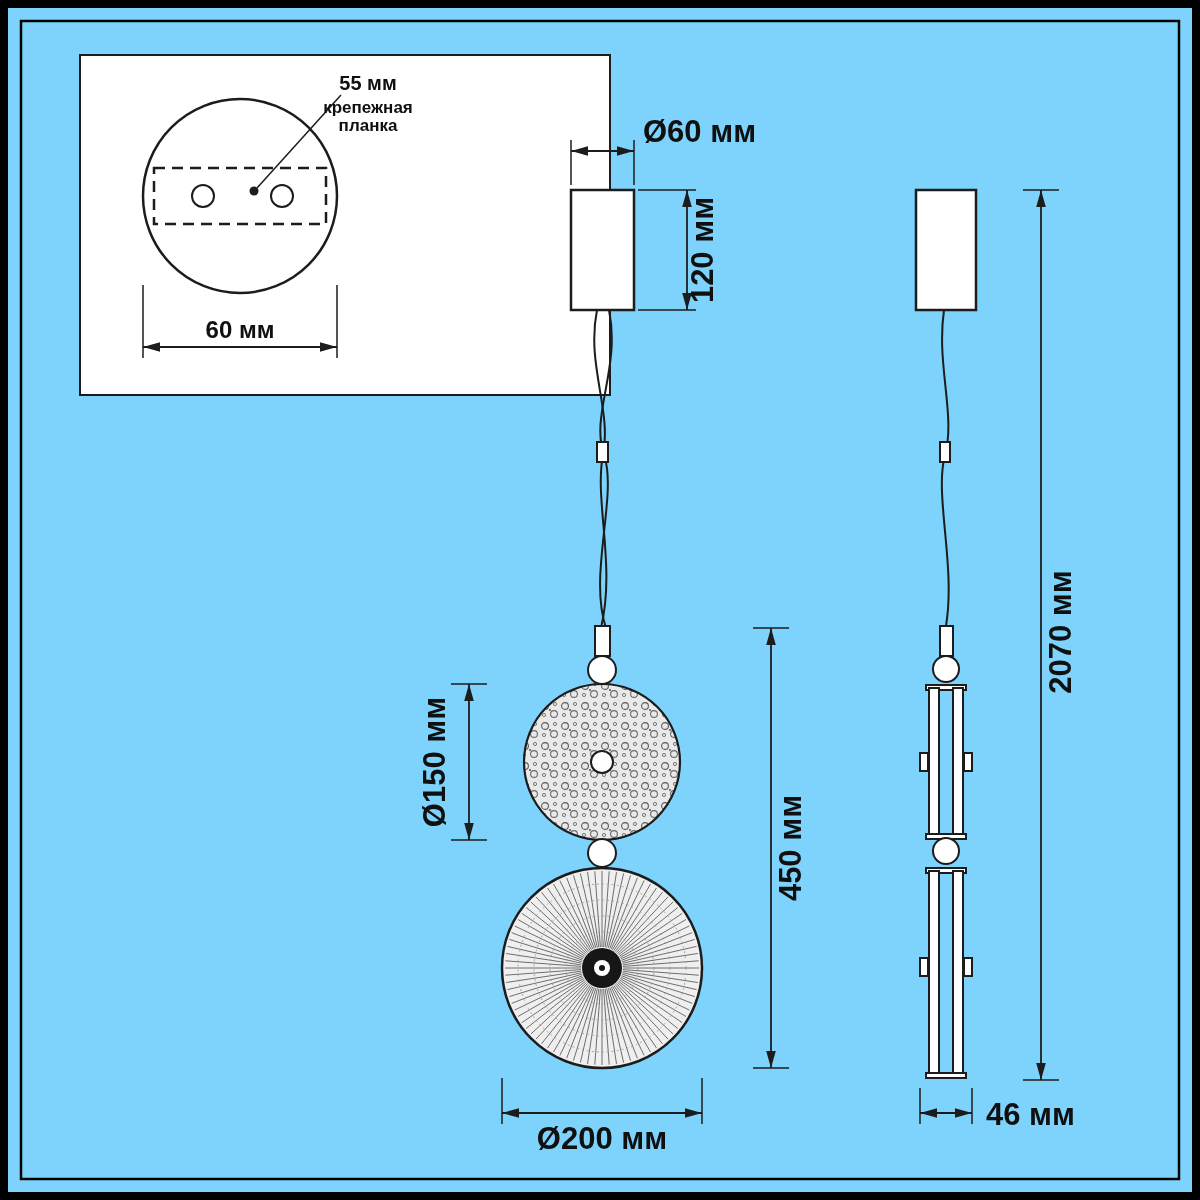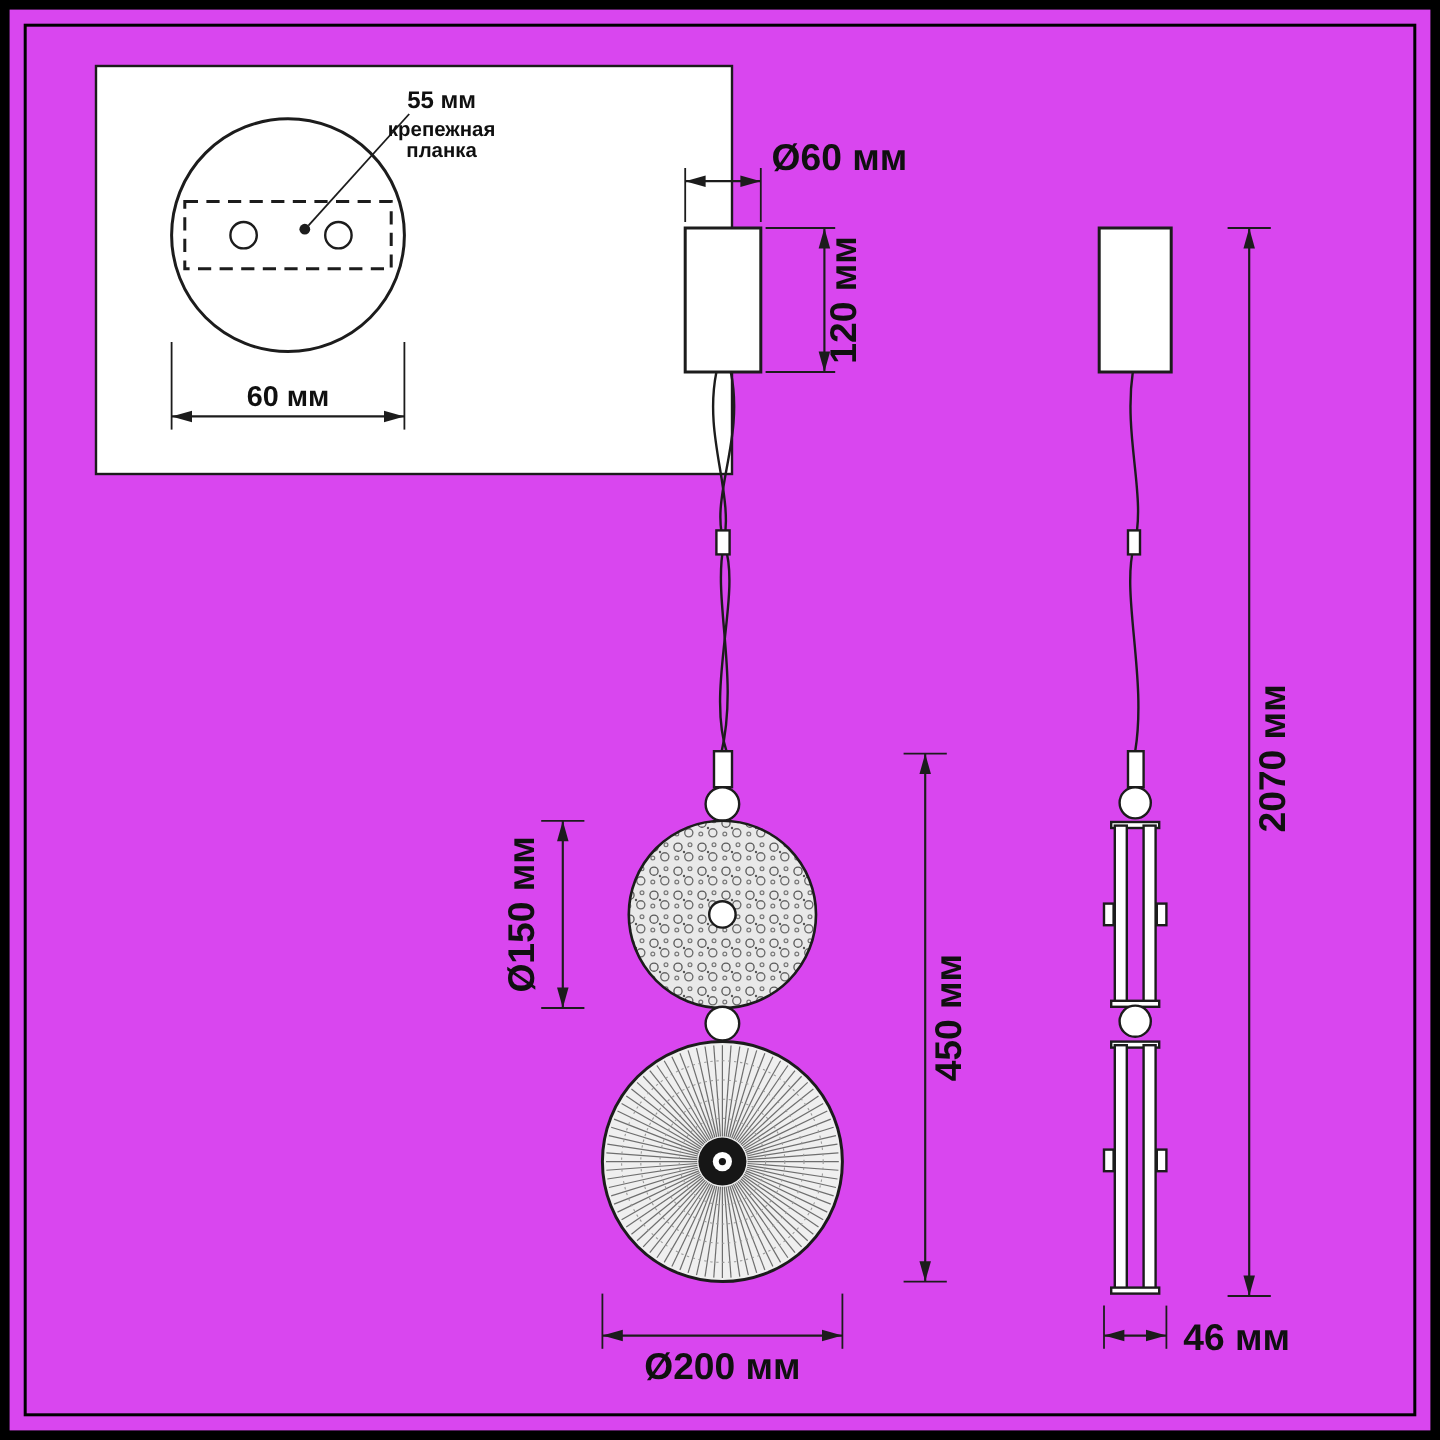--- a/index.html
+++ b/index.html
@@ -1,16 +1,16 @@
 <!DOCTYPE html>
 <html><head>
 <meta charset="utf-8">
 <style>
   html,body{margin:0;padding:0;background:#ffffff;}
-  .stage{width:1200px;height:1200px;position:relative;background:#d946ef;}
+  .stage{width:1200px;height:1200px;position:relative;background:#7dd3fc;}
   svg{display:block;}
   .ln{stroke:#1c1c1c;stroke-width:2;fill:none;}
   .ln-thick{stroke:#1c1c1c;stroke-width:2.5;fill:none;}
   .shape{stroke:#1c1c1c;stroke-width:2;fill:#ffffff;}
   .shape-thick{stroke:#1c1c1c;stroke-width:2.5;fill:#ffffff;}
   .dark{fill:#1c1c1c;stroke:none;}
   .dim{stroke:#1c1c1c;stroke-width:1.8;fill:none;}
   .ext{stroke:#1c1c1c;stroke-width:1.5;fill:none;}
   .dashed{stroke-dasharray:11 7;}
   .lbl{font-family:"Liberation Sans",sans-serif;font-weight:700;fill:#101010;}

